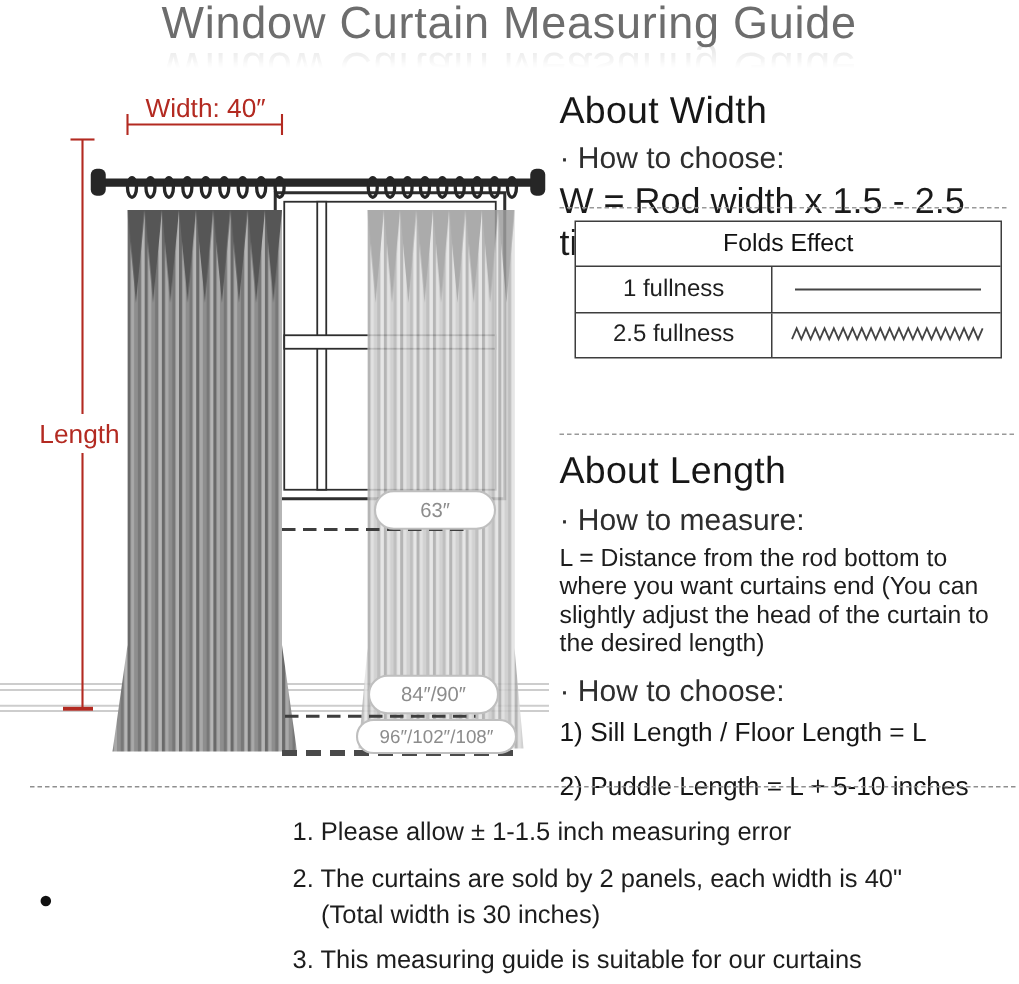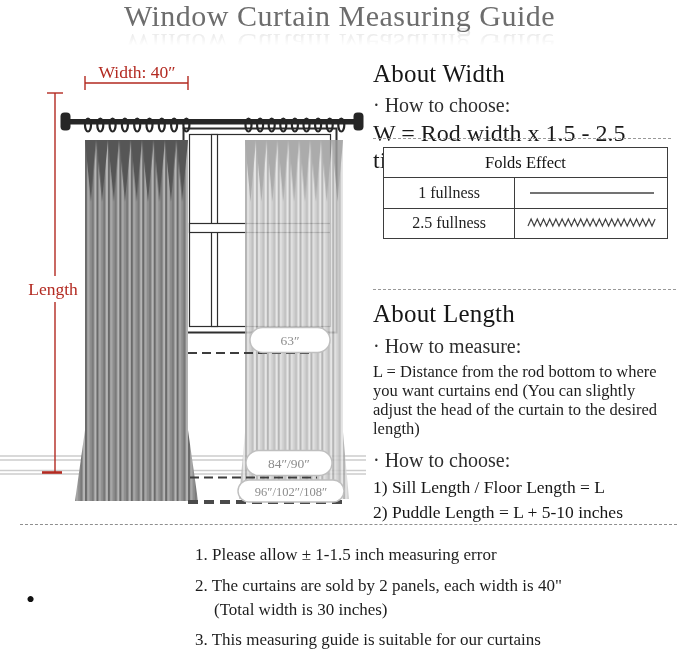--- a/index.html
+++ b/index.html
@@ -1,18 +1,18 @@
 <!DOCTYPE html>
 <html><head>
 <meta charset="utf-8">
 <style>
   html,body{margin:0;padding:0;background:#fff;}
   .canvas{
     position:relative;width:679px;height:656px;background:#ffffff;
-    font-family:Liberation Serif, serif;overflow:hidden;color:#1c1c1c;
+    font-family:Liberation Sans, sans-serif;overflow:hidden;color:#1c1c1c;
   }
   
   .title-wrap{position:absolute;left:0;right:0;top:0;text-align:center;}
   .page-title{font-size:30px;font-weight:400;color:#6d6d6d;letter-spacing:.5px;line-height:32px;}
   .page-title-reflection{
     font-size:30px;font-weight:400;color:#6d6d6d;letter-spacing:.5px;line-height:32px;
     transform:scaleY(-1);opacity:.28;margin-top:-4px;
     -webkit-mask-image:linear-gradient(to top,rgba(0,0,0,.75) 0%,transparent 55%);
     mask-image:linear-gradient(to top,rgba(0,0,0,.75) 0%,transparent 55%);
   }
@@ -26,21 +26,21 @@
   .sep{position:absolute;height:0;border-top:1.5px dashed #999;}
   
   .folds-table{position:absolute;left:383px;top:147px;width:283px;border:1.6px solid #3d3d3d;background:#fff;}
   .ft-header{height:29px;border-bottom:1.6px solid #3d3d3d;display:flex;align-items:center;justify-content:center;font-size:16.5px;color:#111;}
   .ft-row{display:flex;height:29.5px;border-bottom:1.6px solid #3d3d3d;}
   .ft-row:last-child{border-bottom:none;}
   .ft-label{width:46%;border-right:1.6px solid #3d3d3d;display:flex;align-items:center;justify-content:center;font-size:16px;color:#1f1f1f;}
   .ft-effect{flex:1;display:flex;align-items:center;justify-content:center;}
   
   .measure-text{font-size:16.5px;line-height:19px;color:#1d1d1d;width:303px;}
-  .option-line{font-size:17.5px;color:#161616;line-height:25px;}
+  .option-line{font-size:17.5px;color:#161616;line-height:25px;margin-top:11px;}
   
   .note-heading{position:absolute;left:26px;top:581px;display:flex;align-items:center;}
   .note-bullet{font-size:26px;color:#111;margin-right:10px;line-height:38px;}
   .note-label{font-size:38px;color:#111;letter-spacing:1px;}
   .note-list{position:absolute;left:195px;top:543px;width:470px;}
   .note-item{font-size:17px;color:#1d1d1d;line-height:24px;}
   .ni-1{position:absolute;top:0;left:0;}
   .ni-2a{position:absolute;top:31px;left:0;}
   .ni-2b{position:absolute;top:55px;left:19px;}
   .ni-3{position:absolute;top:85px;left:0;}

